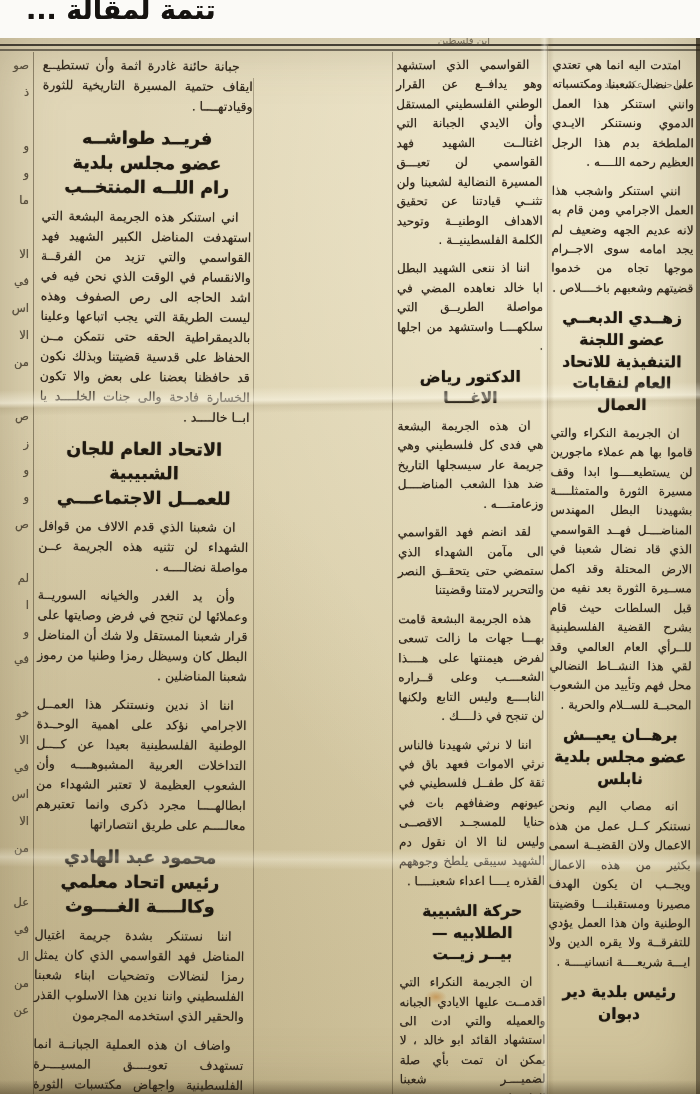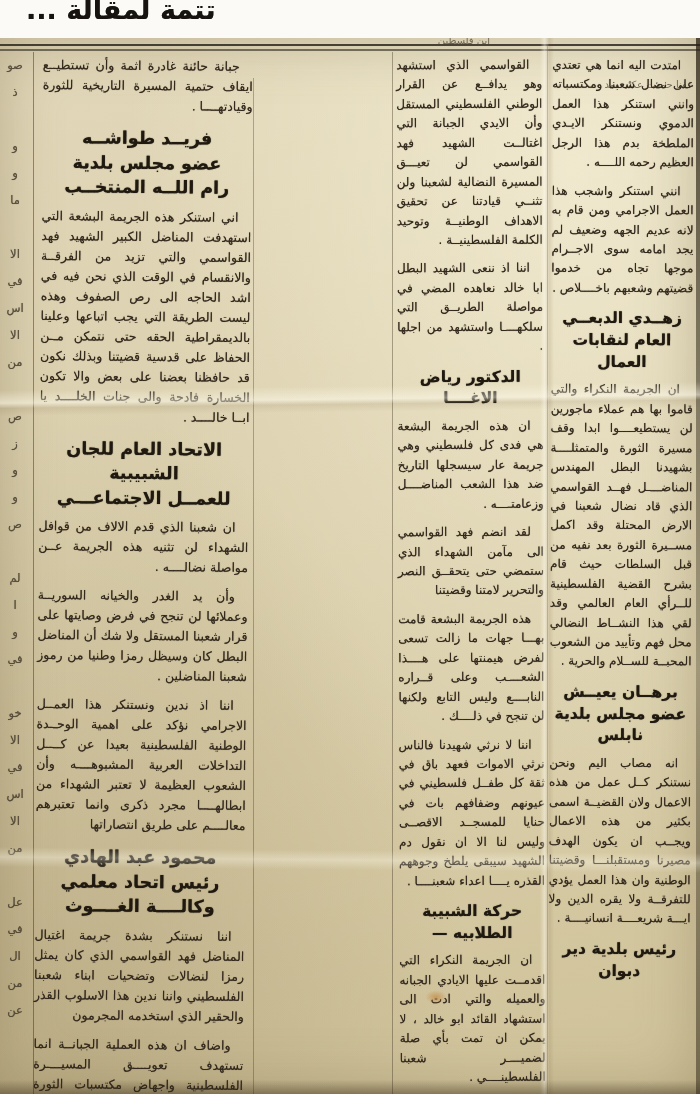--- a/index.html
+++ b/index.html
@@ -24,21 +24,21 @@
             font-size:10px;color:#4a4234;opacity:.75;white-space:nowrap;}
   .top-frag.fa{right:10px;width:150px;margin-top:44px;}
   .top-frag.fb{right:210px;width:120px;}
   
   .col{position:absolute;top:18px;bottom:0;direction:rtl;color:#33291d;
        text-shadow:0 0 .7px rgba(51,41,29,.75);}
   .col1{left:550px;width:142px;transform:rotate(.25deg);}
   .col2{left:398px;width:146px;transform:rotate(-.2deg);}
   .col3{left:38px;width:210px;transform:rotate(.55deg);font-size:12.5px;}
   .sliver{left:1px;width:28px;overflow:hidden;opacity:.85;}
-  .blk{margin:0 0 9px 0;text-align:center;}
+  .blk{margin:0 0 9px 0;}
   .p{font-size:12px;line-height:1.62;text-align:justify;text-indent:13px;}
   .col3 .p{font-size:12.5px;line-height:1.6;}
   .h{font-weight:700;text-align:center;color:#1f1910;font-size:15.5px;line-height:1.4;
      margin:10px 0 7px 0;text-shadow:0 0 1px rgba(31,25,16,.8);}
   .col3 .h{font-size:17.5px;}
   .frag{font-size:11px;color:#5d5341;line-height:1.7;}
   .sliver .frag div{height:27px;font-size:11.5px;color:#453c2c;overflow:hidden;}
   
   .vrule{position:absolute;top:14px;bottom:0;width:1px;background:rgba(62,52,32,.5);}
   .v1{left:33px;}
@@ -75,20 +75,21 @@
     <div class="rule-top a"></div>
     <div class="rule-top b"></div>
     <div class="top-frag fa">ـفنا حمذت عكنر مهد</div>
     <div class="top-frag fb">ابن فلسطين</div>
 
     <div class="col col1">
         <div class="blk p">امتدت اليه انما هي تعتدي على نضال شعبنا ومكتسباته وانني استنكر هذا العمل الدموي ونستنكر الايـدي الملطخة بدم هذا الرجل العظيم رحمه اللــــه .</div>
         <div class="blk p">انني استنكر واشجب هذا العمل الاجرامي ومن قام به لانه عديم الجهه وضعيف لم يجد امامه سوى الاجــرام موجها تجاه من خدموا قضيتهم وشعبهم باخــــلاص .</div>
         <div class="blk h">
           <div>زهــدي الدبعــي</div>
+          <div>عضو اللجنة التنفيذية للاتحاد</div>
           <div>العام لنقابات العمال</div>
         </div>
         <div class="blk p">ان الجريمة النكراء والتي قاموا بها هم عملاء ماجورين لن يستطيعــــوا ابدا وقف مسيرة الثورة والمتمثلــــة بشهيدنا البطل المهندس المناضــــل فهــد القواسمي الذي قاد نضال شعبنا في الارض المحتلة وقد اكمل مســيرة الثورة بعد نفيه من قبل السلطات حيث قام بشرح القضية الفلسطينية للــرأي العام العالمي وقد لقي هذا النشــاط النضالي محل فهم وتأييد من الشعوب المحبــة للســلام والحرية .</div>
         <div class="blk h">
           <div>برهــان يعيــش</div>
           <div>عضو مجلس بلدية نابلس</div>
         </div>
         <div class="blk p">انه مصاب اليم ونحن نستنكر كــل عمل من هذه الاعمال ولان القضيــة اسمى بكثير من هذه الاعمال ويجــب ان يكون الهدف مصيرنا ومستقبلنـــا وقضيتنا الوطنية وان هذا العمل يؤدي للتفرقــة ولا يقره الدين ولا ايـــة شريعــــة انسانيــــة .</div>
         <div class="blk h">
           <div>رئيس بلدية دير دبوان</div>
@@ -99,20 +100,21 @@
         <div class="blk p">اننا اذ ننعى الشهيد البطل ابا خالد نعاهده المضي في مواصلة الطريــق التي سلكهــــا واستشهد من اجلها .</div>
         <div class="blk h">
           <div>الدكتور رياض الاغــــا</div>
         </div>
         <div class="blk p">ان هذه الجريمة البشعة هي فدى كل فلسطيني وهي جريمة عار سيسجلها التاريخ ضد هذا الشعب المناضــــل وزعامتــــه .</div>
         <div class="blk p">لقد انضم فهد القواسمي الى مآمن الشهداء الذي ستمضي حتى يتحقــق النصر والتحرير لامتنا وقضيتنا</div>
         <div class="blk p">هذه الجريمة البشعة قامت بهـــا جهات ما زالت تسعى لفرض هيمنتها على هــــذا الشعــــب وعلى قــراره النابــــع وليس التابع ولكنها لن تنجح في ذلــــك .</div>
         <div class="blk p">اننا لا نرثي شهيدنا فالناس نرثي الاموات فعهد باق في ثقة كل طفــل فلسطيني في عيونهم وضفافهم بات في حنايا للمسجــد الاقصــى وليس لنا الا ان نقول دم الشهيد سيبقى يلطخ وجوههم القذره يــــا اعداء شعبنــــا .</div>
         <div class="blk h">
           <div>حركة الشبيبة الطلابيه —</div>
+          <div>بيــر زيــت</div>
         </div>
         <div class="blk p">ان الجريمة النكراء التي اقدمــت عليها الايادي الجبانه والعميله والتي ادت الى استشهاد القائد ابو خالد ، لا يمكن ان تمت بأي صلة لضميــــر شعبنا الفلسطينــــي .</div>
       </div>
     <div class="col col3">
         <div class="blk p">جبانة حائنة غادرة اثمة وأن تستطيــع ايقاف حتمية المسيرة التاريخية للثورة وقيادتهــــا .</div>
         <div class="blk h">
           <div>فريــد طواشــه</div>
           <div>عضو مجلس بلدية</div>
           <div>رام اللــه المنتخــب</div>
         </div>

